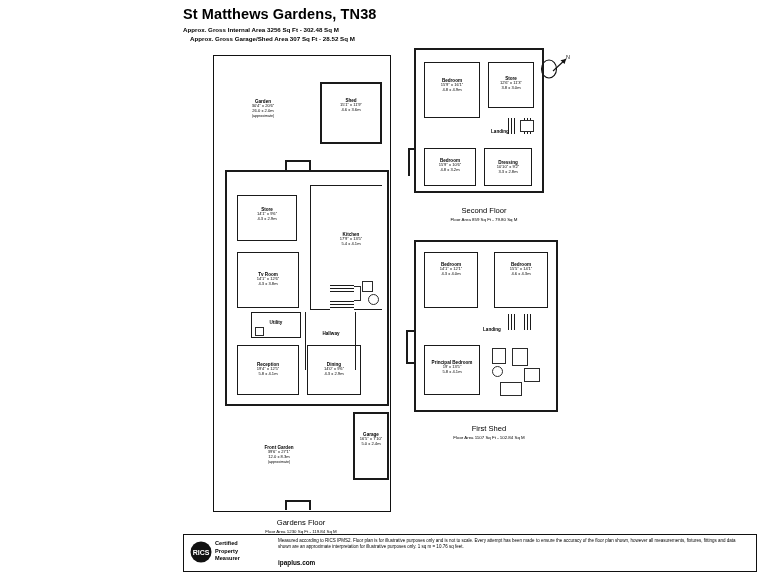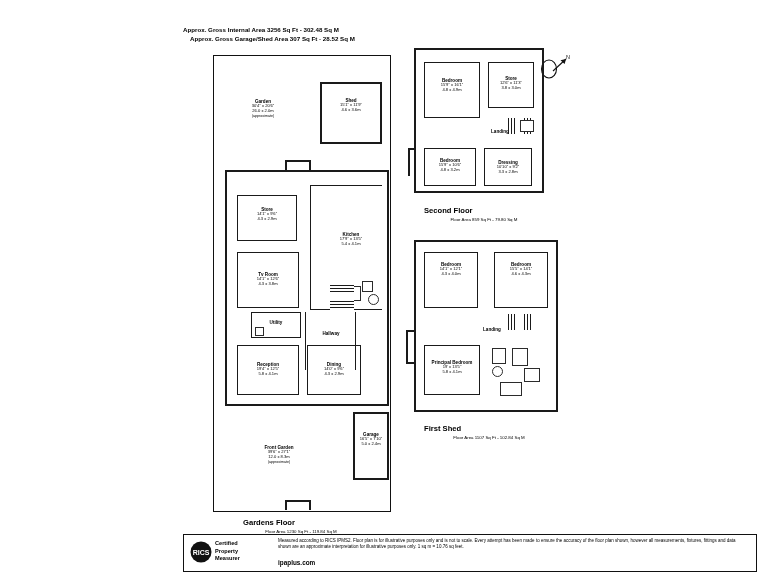--- a/index.html
+++ b/index.html
@@ -51,21 +51,22 @@
     font-size: 4.4px;
     color: #000;
     white-space: nowrap;
   }
   .roomlabel .rn { font-weight: bold; font-size: 4.6px; display:block; }
   .roomlabel .rd { display:block; font-size: 4.1px; }
   .roomlabel .rd2 { display:block; font-size: 4.1px; }
   .roomlabel .rapp { display:block; font-size: 3.6px; }
 
   .floorname {
-    font-weight: bold;
+    text-align: center;
+    font-weight: normal;
     font-size: 7.6px;
   }
   .floorarea {
     text-align: center;
     font-size: 4.4px;
   }
 
   
   .compass { left: 536px; top: 55px; width: 36px; height: 30px; }
 
@@ -94,20 +95,21 @@
     background: repeating-linear-gradient(to right, #1a1a1a 0px, #1a1a1a 0.6px, #ffffff 0.6px, #ffffff 3.2px);
   }
   .fixture { border: 0.7px solid #2b2b2b; background: #fff; }
   .fixture-round { border: 0.7px solid #2b2b2b; background: #fff; border-radius: 50%; }
 </style>
 </head>
 <body>
 
 <div id="sheet">
 
+  <div class="abs title">St Matthews Gardens, TN38</div>
   <div class="abs subtitle sub1">Approx. Gross Internal Area 3256 Sq Ft - 302.48 Sq M</div>
   <div class="abs subtitle sub2">Approx. Gross Garage/Shed Area 307 Sq Ft - 28.52 Sq M</div>
 
   <div class="abs compass">
     <svg width="36" height="30" viewBox="0 0 36 30">
       <ellipse cx="13" cy="14" rx="7.5" ry="9" fill="none" stroke="#111" stroke-width="1.1"></ellipse>
       <line x1="17" y1="16" x2="30" y2="4" stroke="#111" stroke-width="1.1"></line>
       <polygon points="30,4 24.5,5.2 28.6,9" fill="#111"></polygon>
       <text x="30" y="4" font-family="Liberation Sans, sans-serif" font-size="5.5" fill="#111">N</text>
     </svg>

